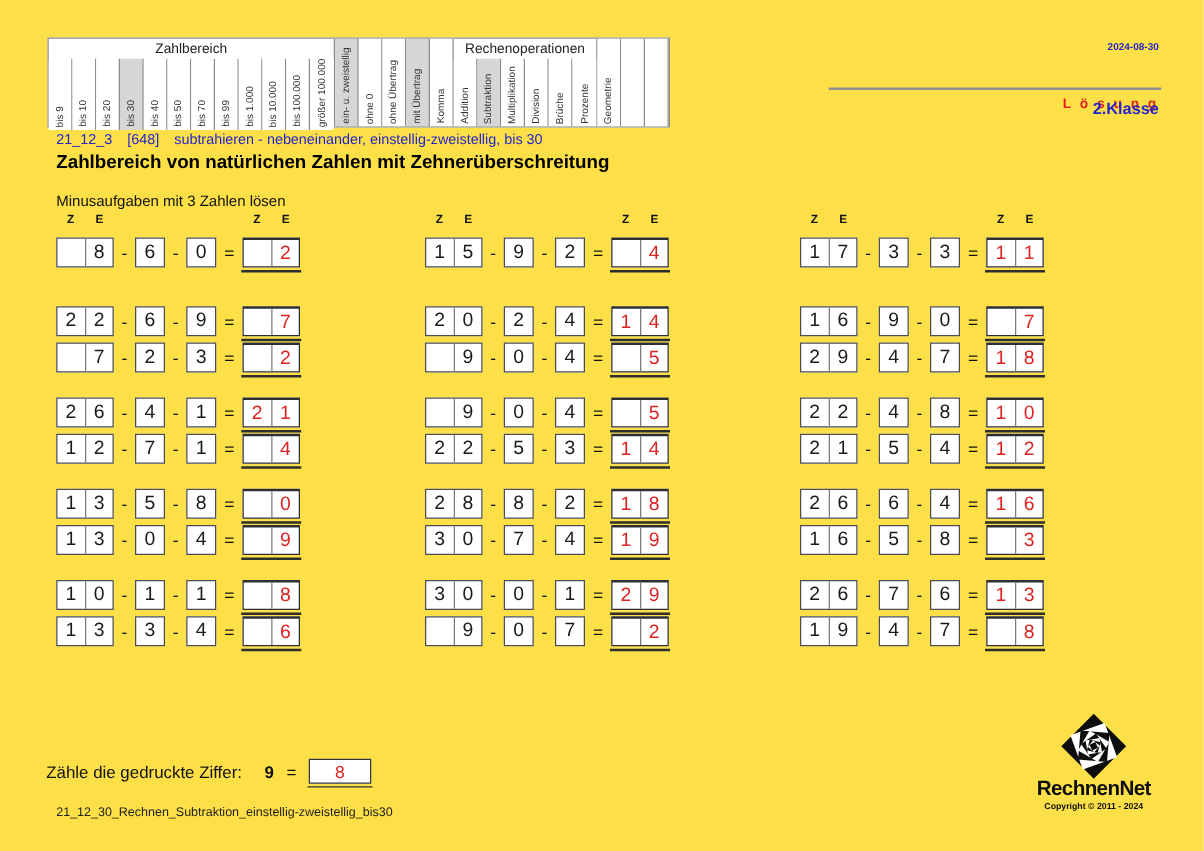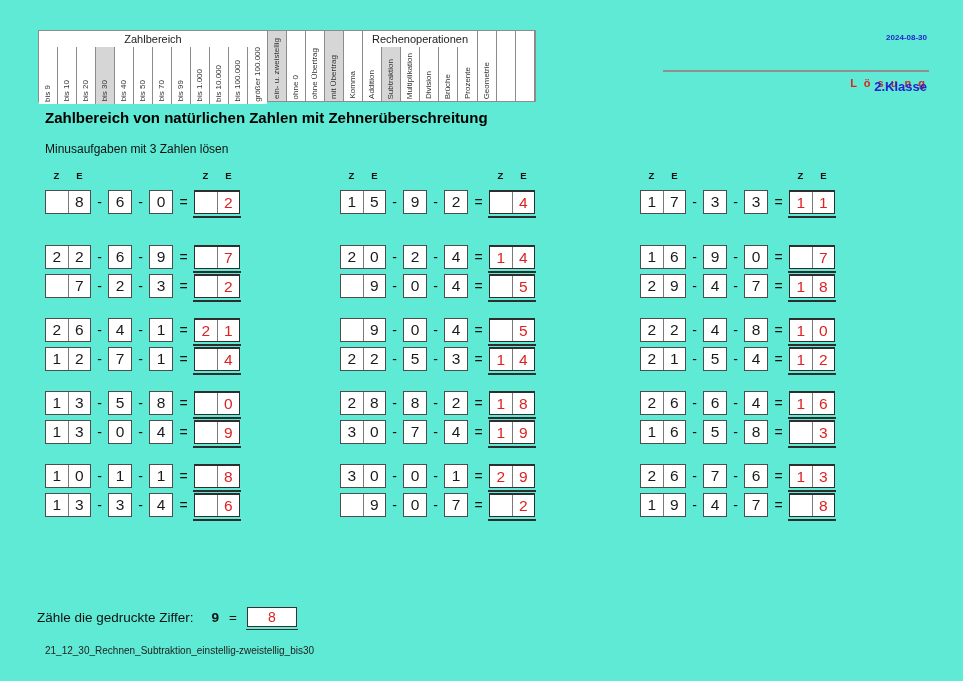--- a/index.html
+++ b/index.html
@@ -5,21 +5,21 @@
   :root{
     --blue:#2424cc;
     --red:#dd2222;
     --hl:#d6d6d6;
     --tborder:#8c8c8c;
     --boxborder:#4d4d4d;
     --resborder:#2e2e2e;
   }
   html,body{margin:0;padding:0;background:#e9e9e9;}
   .page{
-    position:relative;width:963px;height:681px;background:#5eead4;
+    position:relative;width:963px;height:681px;background:#fde047;
     font-family:"Liberation Sans",sans-serif;color:#111;overflow:hidden;margin:0 auto;
   }
   
   .header-table{
     position:absolute;left:38px;top:30px;height:72px;
     display:flex;align-items:stretch;
     border:1px solid var(--tborder);box-sizing:border-box;background:#fff;
   }
   .seg-group{display:flex;flex-direction:column;border-right:1px solid var(--tborder);}
   .seg-title{
@@ -191,20 +191,23 @@
       <div class="hcell tall"></div>
       <div class="hcell tall"></div>
     </div>
 
   <div class="date">2024-08-30</div>
   <div class="hr-right"></div>
   <div class="solution">L ö s u n g</div>
   <div class="grade">2.Klasse</div>
 
   <div class="title-block">
+    <div class="code-line">
+      <span>21_12_3</span><span>[648]</span><span>subtrahieren - nebeneinander, einstellig-zweistellig, bis 30</span>
+    </div>
     <div class="heading">Zahlbereich von natürlichen Zahlen mit Zehnerüberschreitung</div>
     <div class="subheading">Minusaufgaben mit 3 Zahlen lösen</div>
   </div>
 
   <div id="problems">
       <div class="pcol c0">
         <div class="ze-row">
           <span class="zl">Z</span>
           <span class="zl">E</span>
           <span class="ze-spacer"></span>
@@ -672,14 +675,31 @@
     <span class="ct-digit">9</span>
     <span class="ct-eq">=</span>
     <span class="count-box">
         <span>8</span>
       </span>
   </div>
 
   <div class="footer-file">21_12_30_Rechnen_Subtraktion_einstellig-zweistellig_bis30</div>
 
 
+  <div class="logo">
+    <svg width="54" height="54" viewBox="-50 -50 100 100" aria-hidden="true">
+      <g transform="rotate(45)">
+        <rect x="-34" y="-34" width="68" height="68" fill="#0d0d0d"></rect>
+        <rect x="-27" y="-27" width="54" height="54" fill="#ffffff" transform="rotate(25)"></rect>
+        <rect x="-21.5" y="-21.5" width="43" height="43" fill="#0d0d0d" transform="rotate(50)"></rect>
+        <rect x="-17" y="-17" width="34" height="34" fill="#ffffff" transform="rotate(75)"></rect>
+        <rect x="-13.5" y="-13.5" width="27" height="27" fill="#0d0d0d" transform="rotate(100)"></rect>
+        <rect x="-10.5" y="-10.5" width="21" height="21" fill="#ffffff" transform="rotate(125)"></rect>
+        <rect x="-8.2" y="-8.2" width="16.4" height="16.4" fill="#0d0d0d" transform="rotate(150)"></rect>
+        <rect x="-6.3" y="-6.3" width="12.6" height="12.6" fill="#ffffff" transform="rotate(175)"></rect>
+        <rect x="-4.8" y="-4.8" width="9.6" height="9.6" fill="#0d0d0d" transform="rotate(200)"></rect>
+      </g>
+    </svg>
+    <div class="logo-name">RechnenNet</div>
+    <div class="logo-copy">Copyright © 2011 - 2024</div>
+  </div>
 
 </div>
 
 </body></html>

